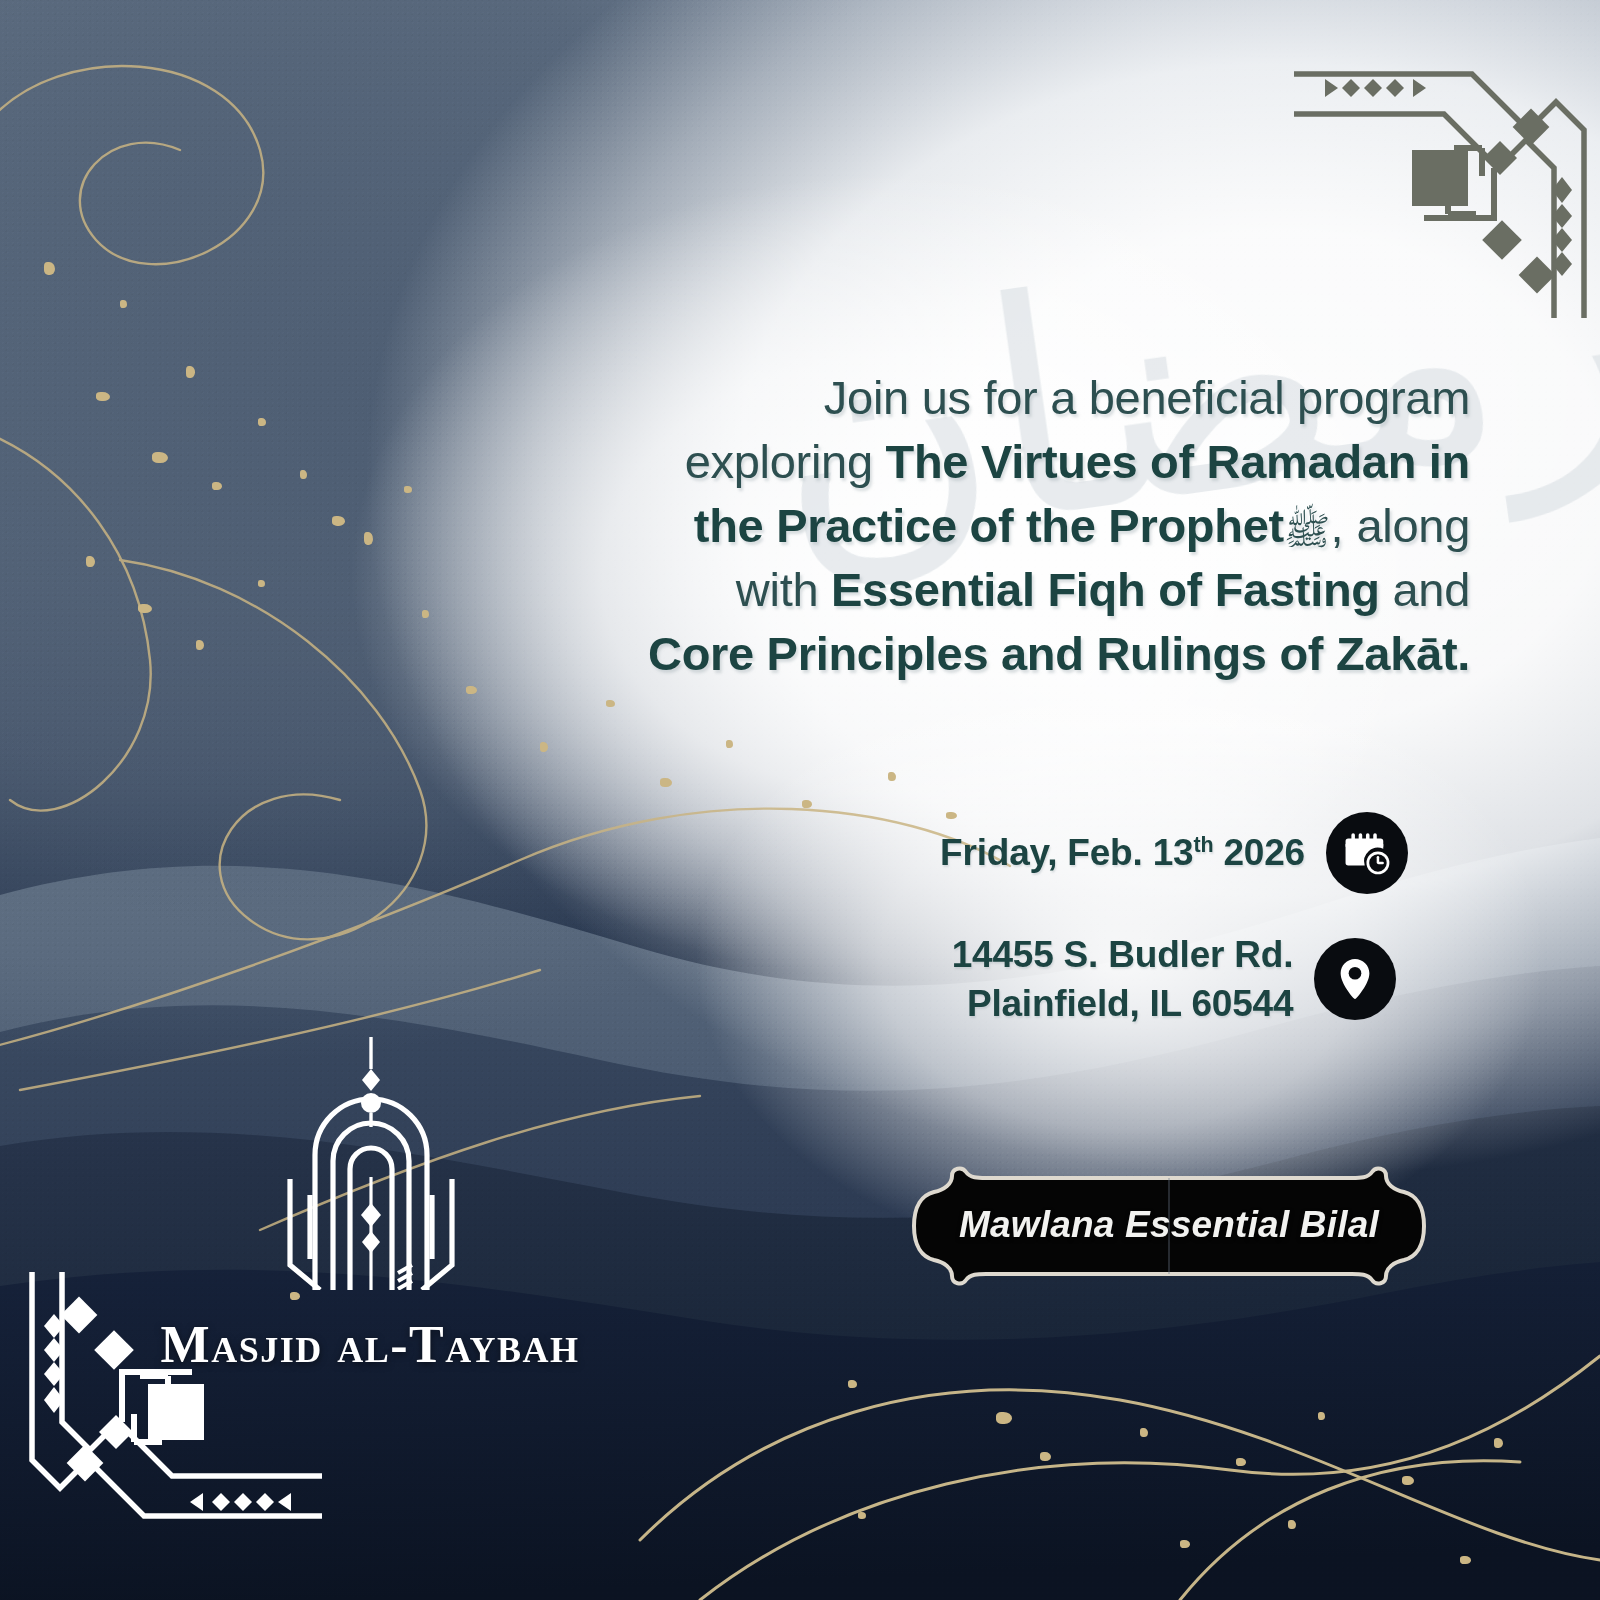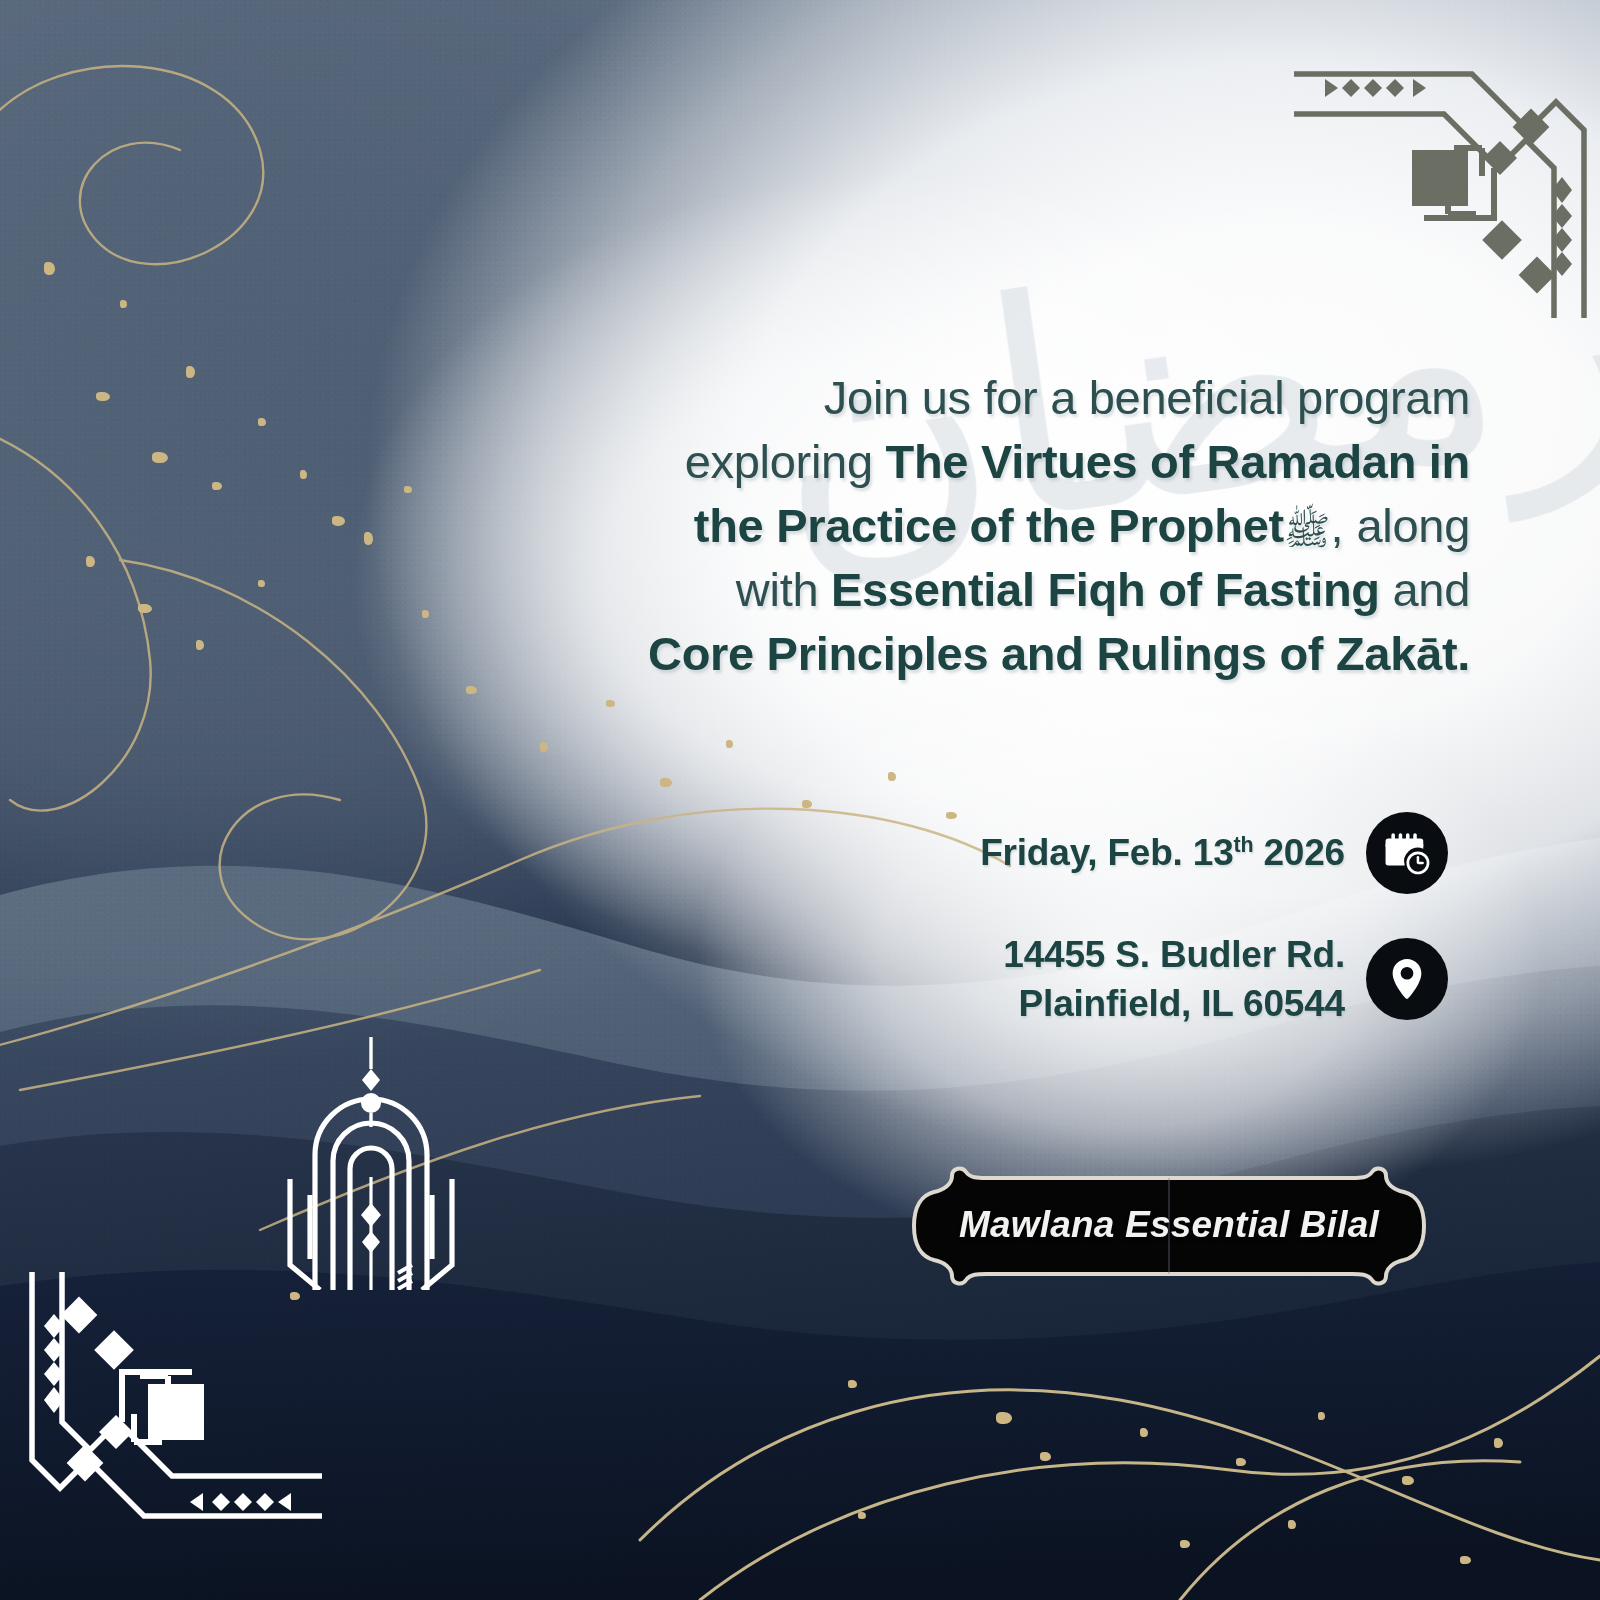--- a/index.html
+++ b/index.html
@@ -140,21 +140,21 @@
     font-size:.82em;
     font-weight:400;
     vertical-align: -0.04em;
   }
 
   
   .info-row {
     position:absolute;
     display:flex;
     align-items:center;
-    justify-content:flex-end;
+    justify-content:center;
     gap:21px;
   }
   .info-text {
     text-align:right;
     color:#1c4442;
     font-weight:700;
     font-size:37px;
     line-height:1.33;
     letter-spacing:-.2px;
     text-shadow: 1px 2px 2px rgba(150,162,170,.30);
@@ -440,20 +440,21 @@
         <path d="M24,160 L24,224"></path>
 
         <path d="M166,144 L166,230 L136,255"></path>
         <path d="M146,160 L146,224"></path>
 
         <path d="M112,238 L126,230 M112,246 L126,238 M112,254 L126,246" stroke-width="4"></path>
       </g>
     </svg>
   </div>
 
+  <div class="masjid-name">Masjid al-Taybah</div>
 
   <div class="plaque">
     <svg viewBox="0 0 546 128" preserveAspectRatio="none">
       <path d="
         M56,14
         C56,6 66,4 70,10
         C74,16 82,16 90,16
         L456,16
         C464,16 472,16 476,10
         C480,4 490,6 490,14

